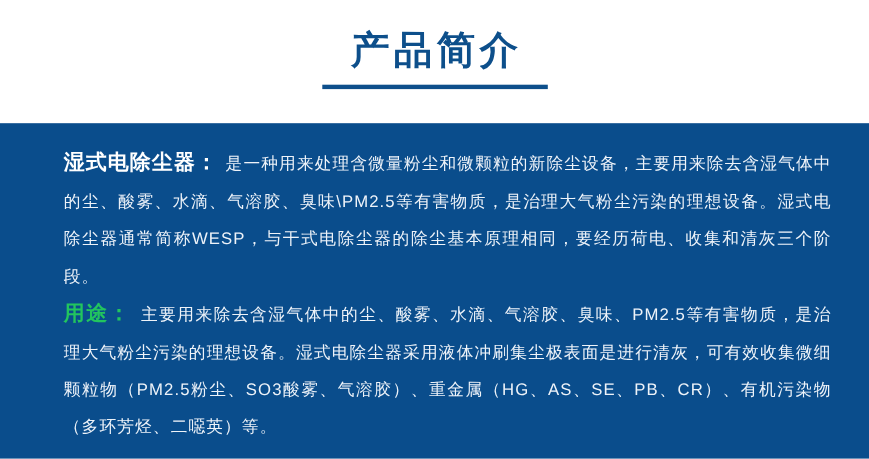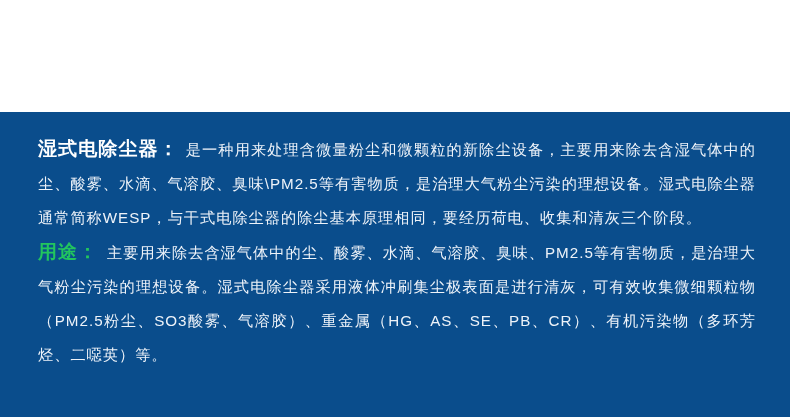--- a/index.html
+++ b/index.html
@@ -55,21 +55,21 @@
   }
 
   
   .panel {
     position: absolute;
     left: 0;
     top: 112px;
     width: 790px;
     height: 305px;
     background: #0a4d8c;
-    padding: 20px 34px 0 38px;
+    padding: 20px 34px 0 58px;
   }
 
   .para {
     color: #eef3f9;
     font-size: 15.2px;
     line-height: 34px;
     letter-spacing: 1.0px;
     text-align: justify;
     text-justify: inter-ideograph;
   }
@@ -92,20 +92,24 @@
     letter-spacing: 1px;
     color: #22c55e;
     margin-right: 9px;
   }
 </style>
 </head>
 <body>
 
 <div class="page">
 
+  <div class="header">
+    <div class="header-title">产品简介</div>
+    <div class="header-rule"></div>
+  </div>
 
   <div class="panel">
 
     <p class="para">
       <span class="lead">湿式电除尘器：</span><span>是一种用来处理含微量粉尘和微颗粒的新除尘设备，主要用来除去含湿气体中的尘、酸雾、水滴、气溶胶、臭味\PM2.5等有害物质，是治理大气粉尘污染的理想设备。湿式电除尘器通常简称WESP，与干式电除尘器的除尘基本原理相同，要经历荷电、收集和清灰三个阶段。</span>
     </p>
 
     <p class="para">
       <span class="lead-usage">用途：</span><span>主要用来除去含湿气体中的尘、酸雾、水滴、气溶胶、臭味、PM2.5等有害物质，是治理大气粉尘污染的理想设备。湿式电除尘器采用液体冲刷集尘极表面是进行清灰，可有效收集微细颗粒物（PM2.5粉尘、SO3酸雾、气溶胶）、重金属（HG、AS、SE、PB、CR）、有机污染物（多环芳烃、二噁英）等。</span>
     </p>

